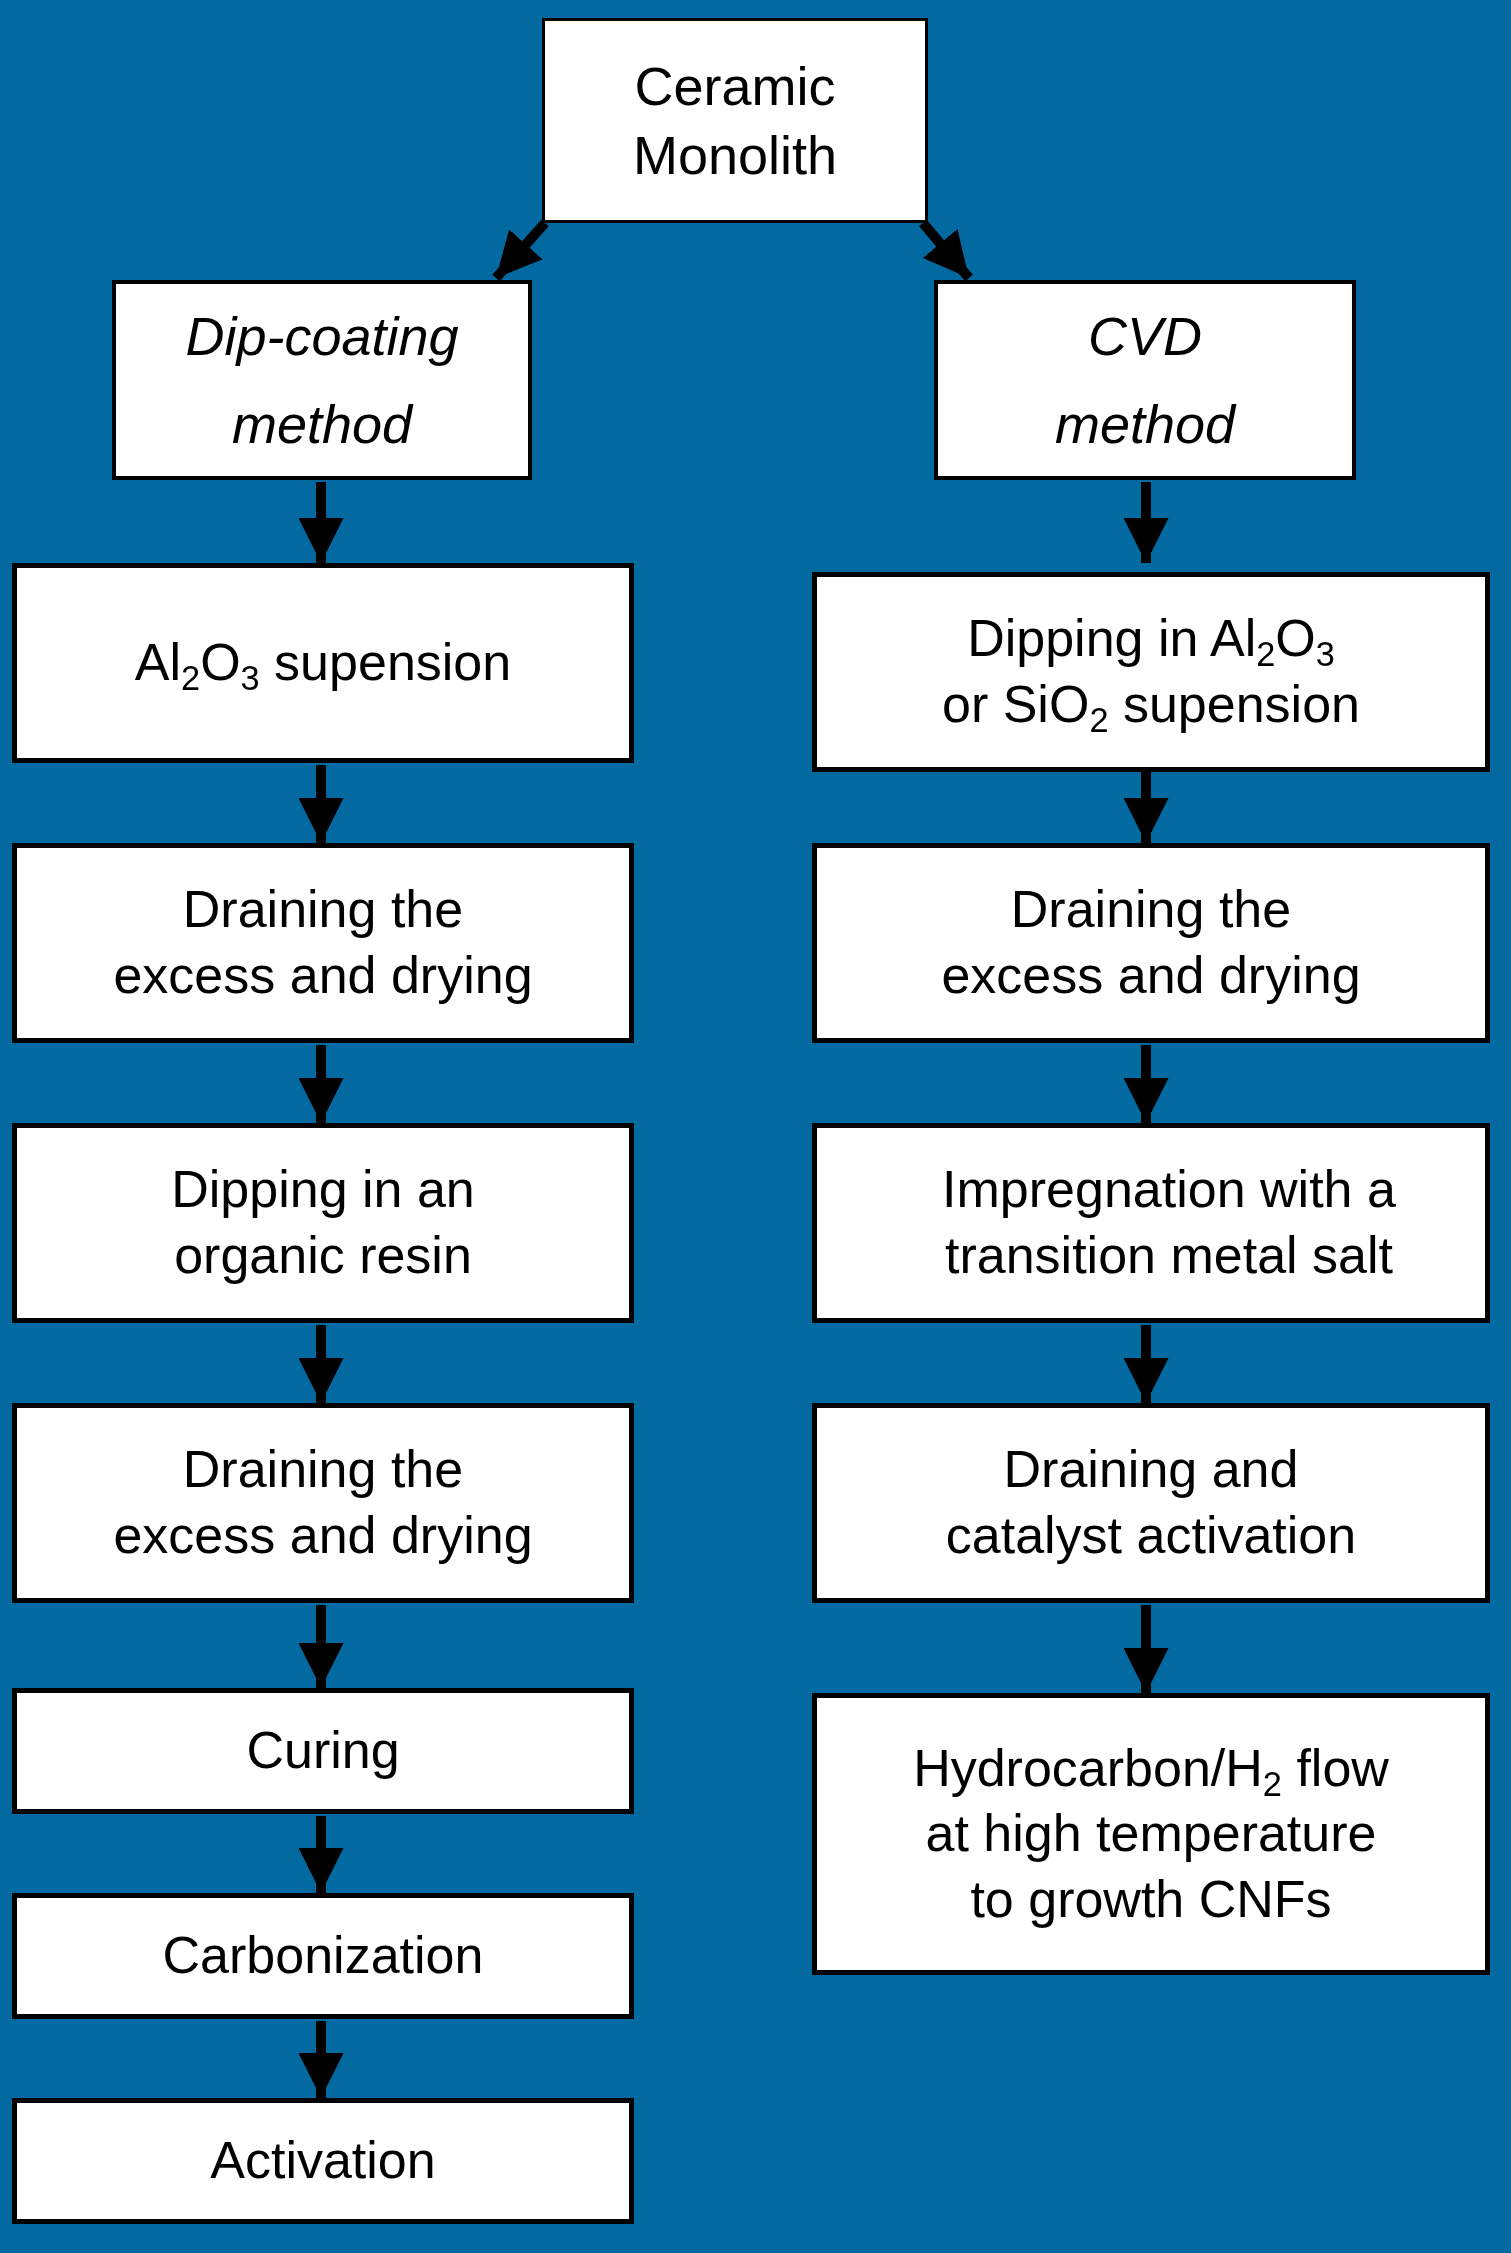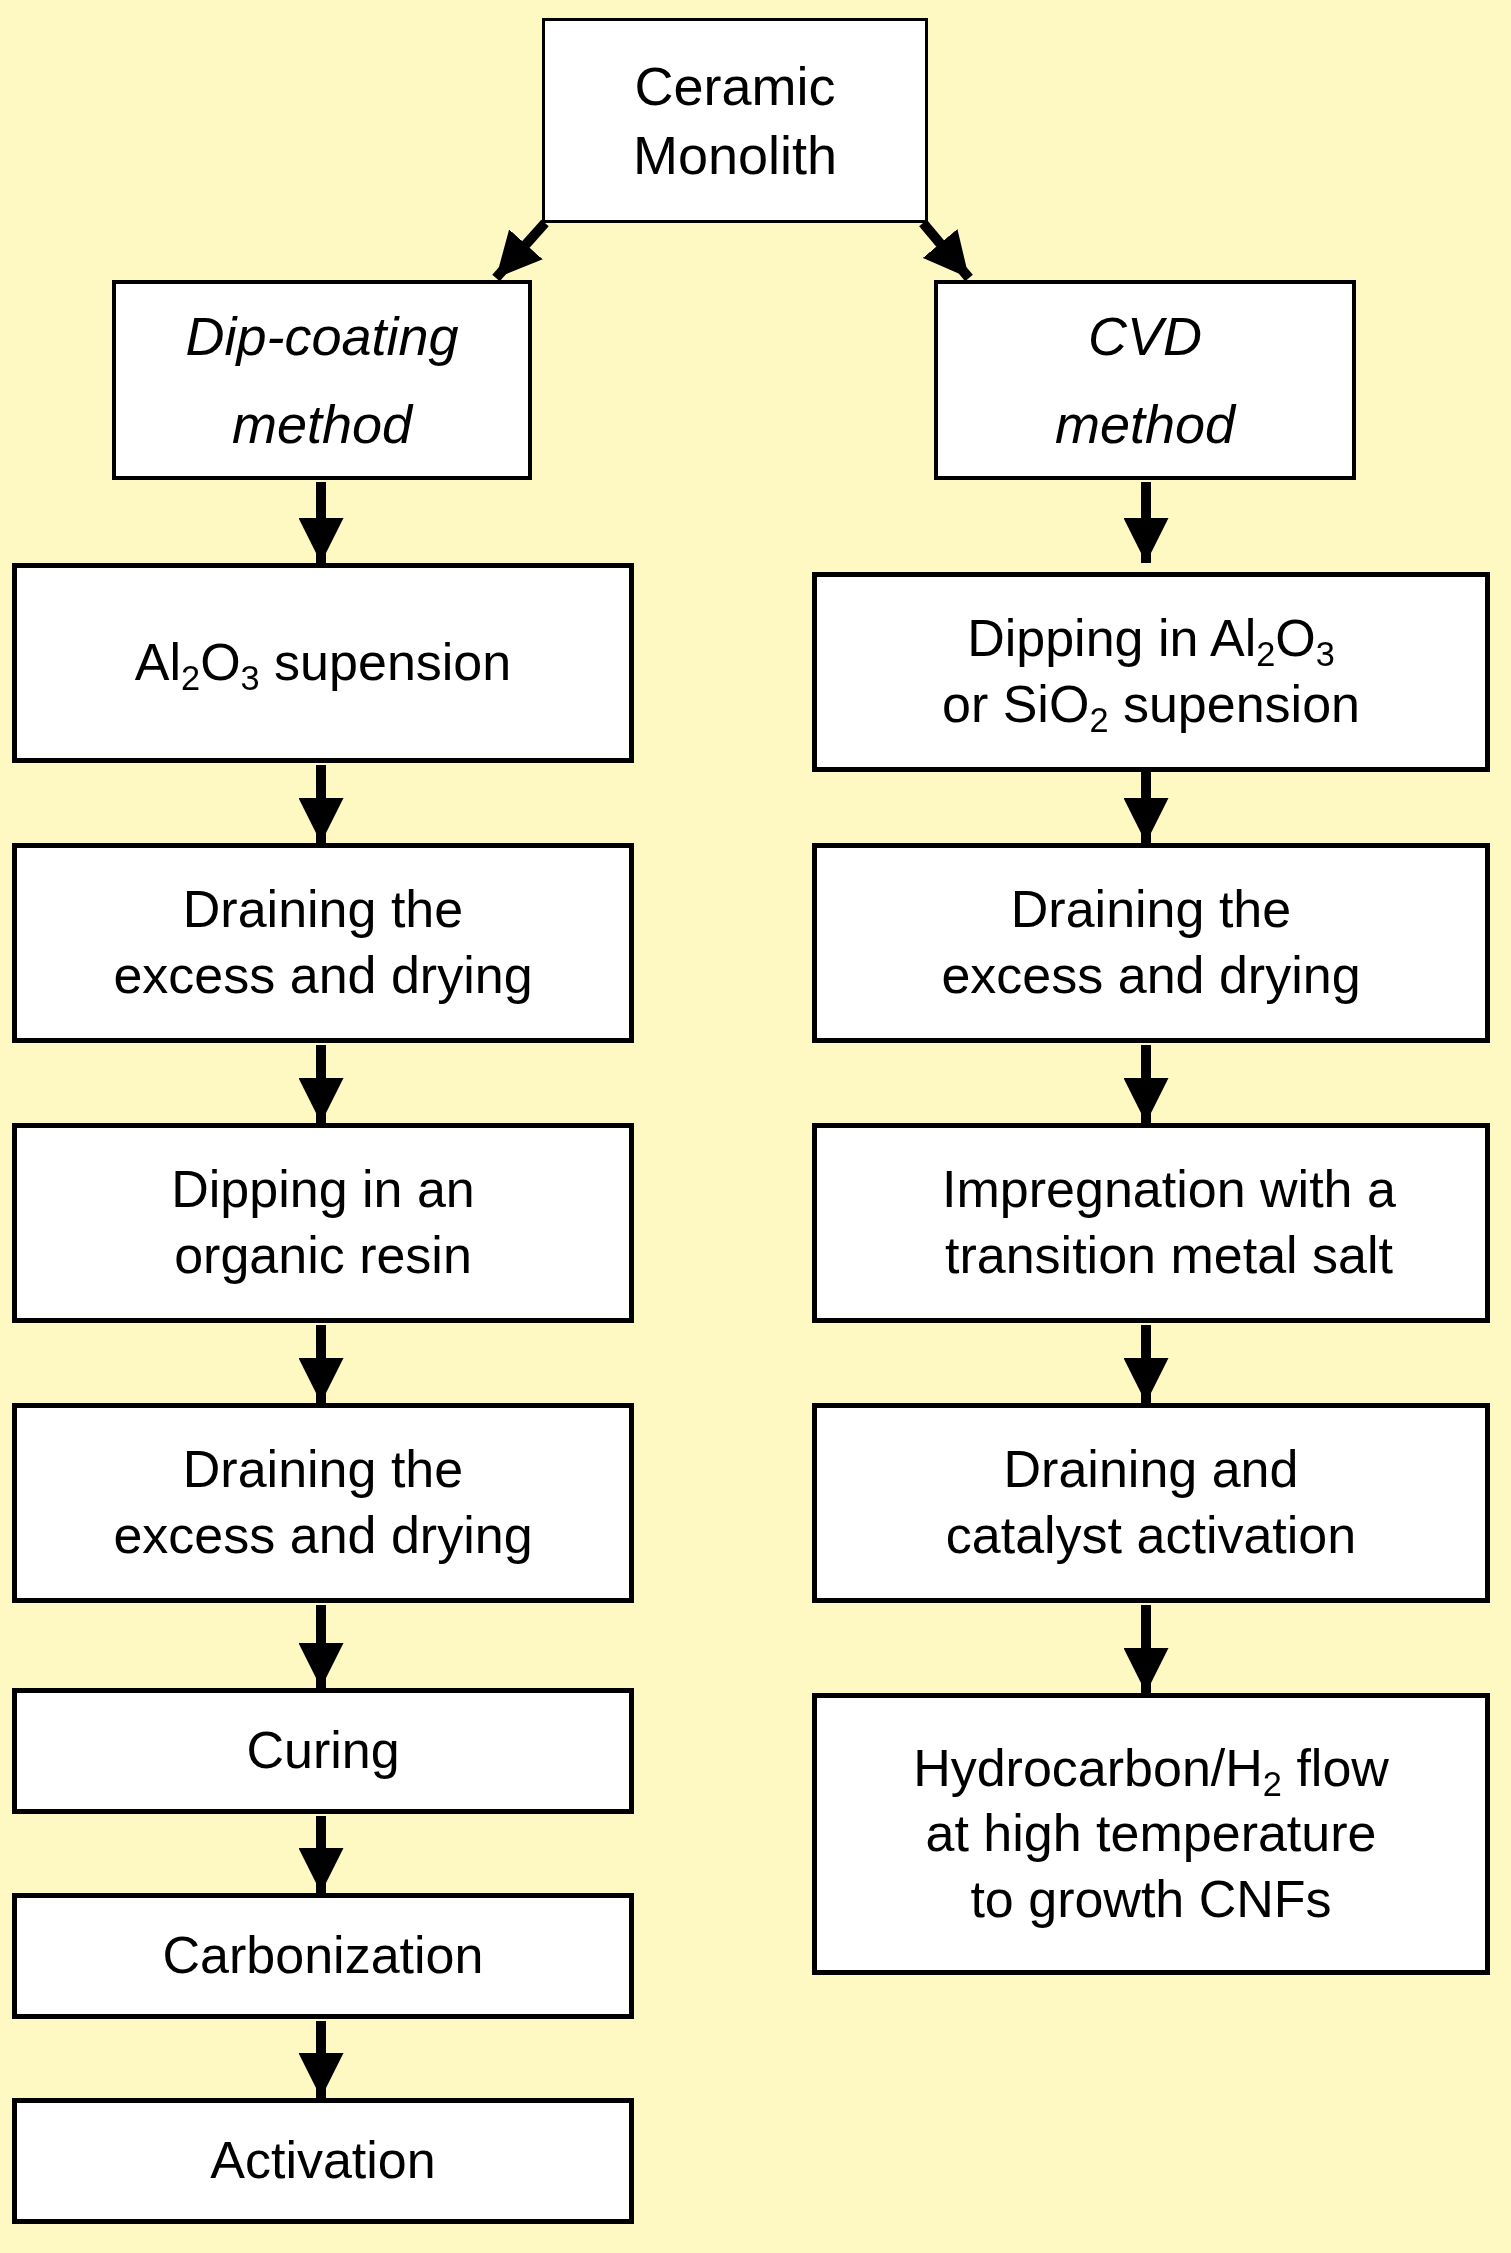--- a/index.html
+++ b/index.html
@@ -4,21 +4,21 @@
 <style>
   html, body {
     margin: 0;
     padding: 0;
     background: #ffffff;
   }
   .stage {
     position: relative;
     width: 1511px;
     height: 2253px;
-    background: #fef9c3;
+    background: #0369a1;
     font-family: "Liberation Sans", "DejaVu Sans", sans-serif;
     color: #000000;
   }
   .connectors {
     position: absolute;
     left: 0;
     top: 0;
     width: 1511px;
     height: 2253px;
   }

